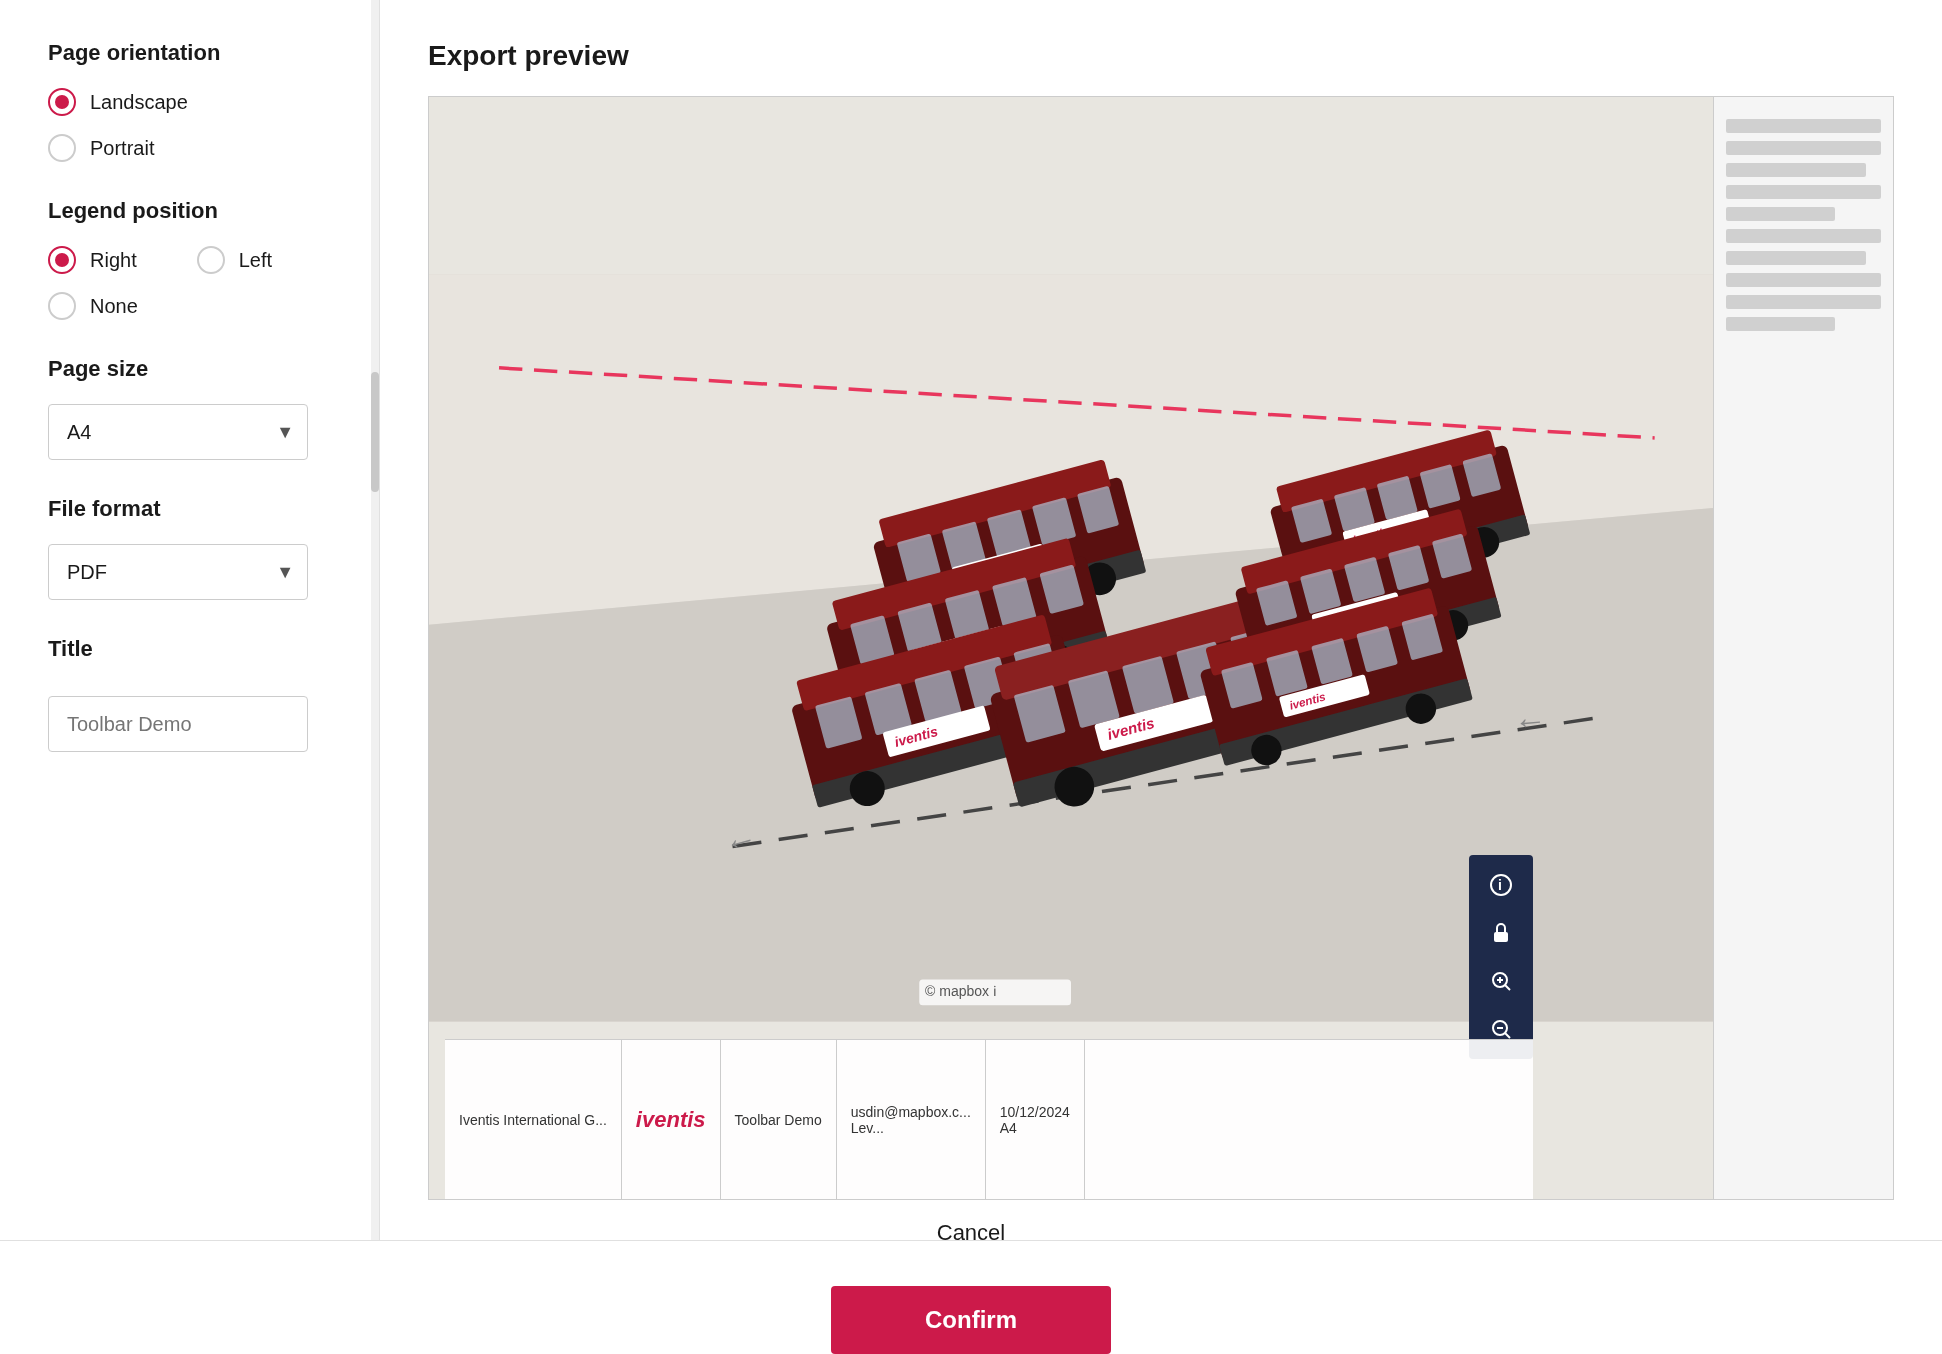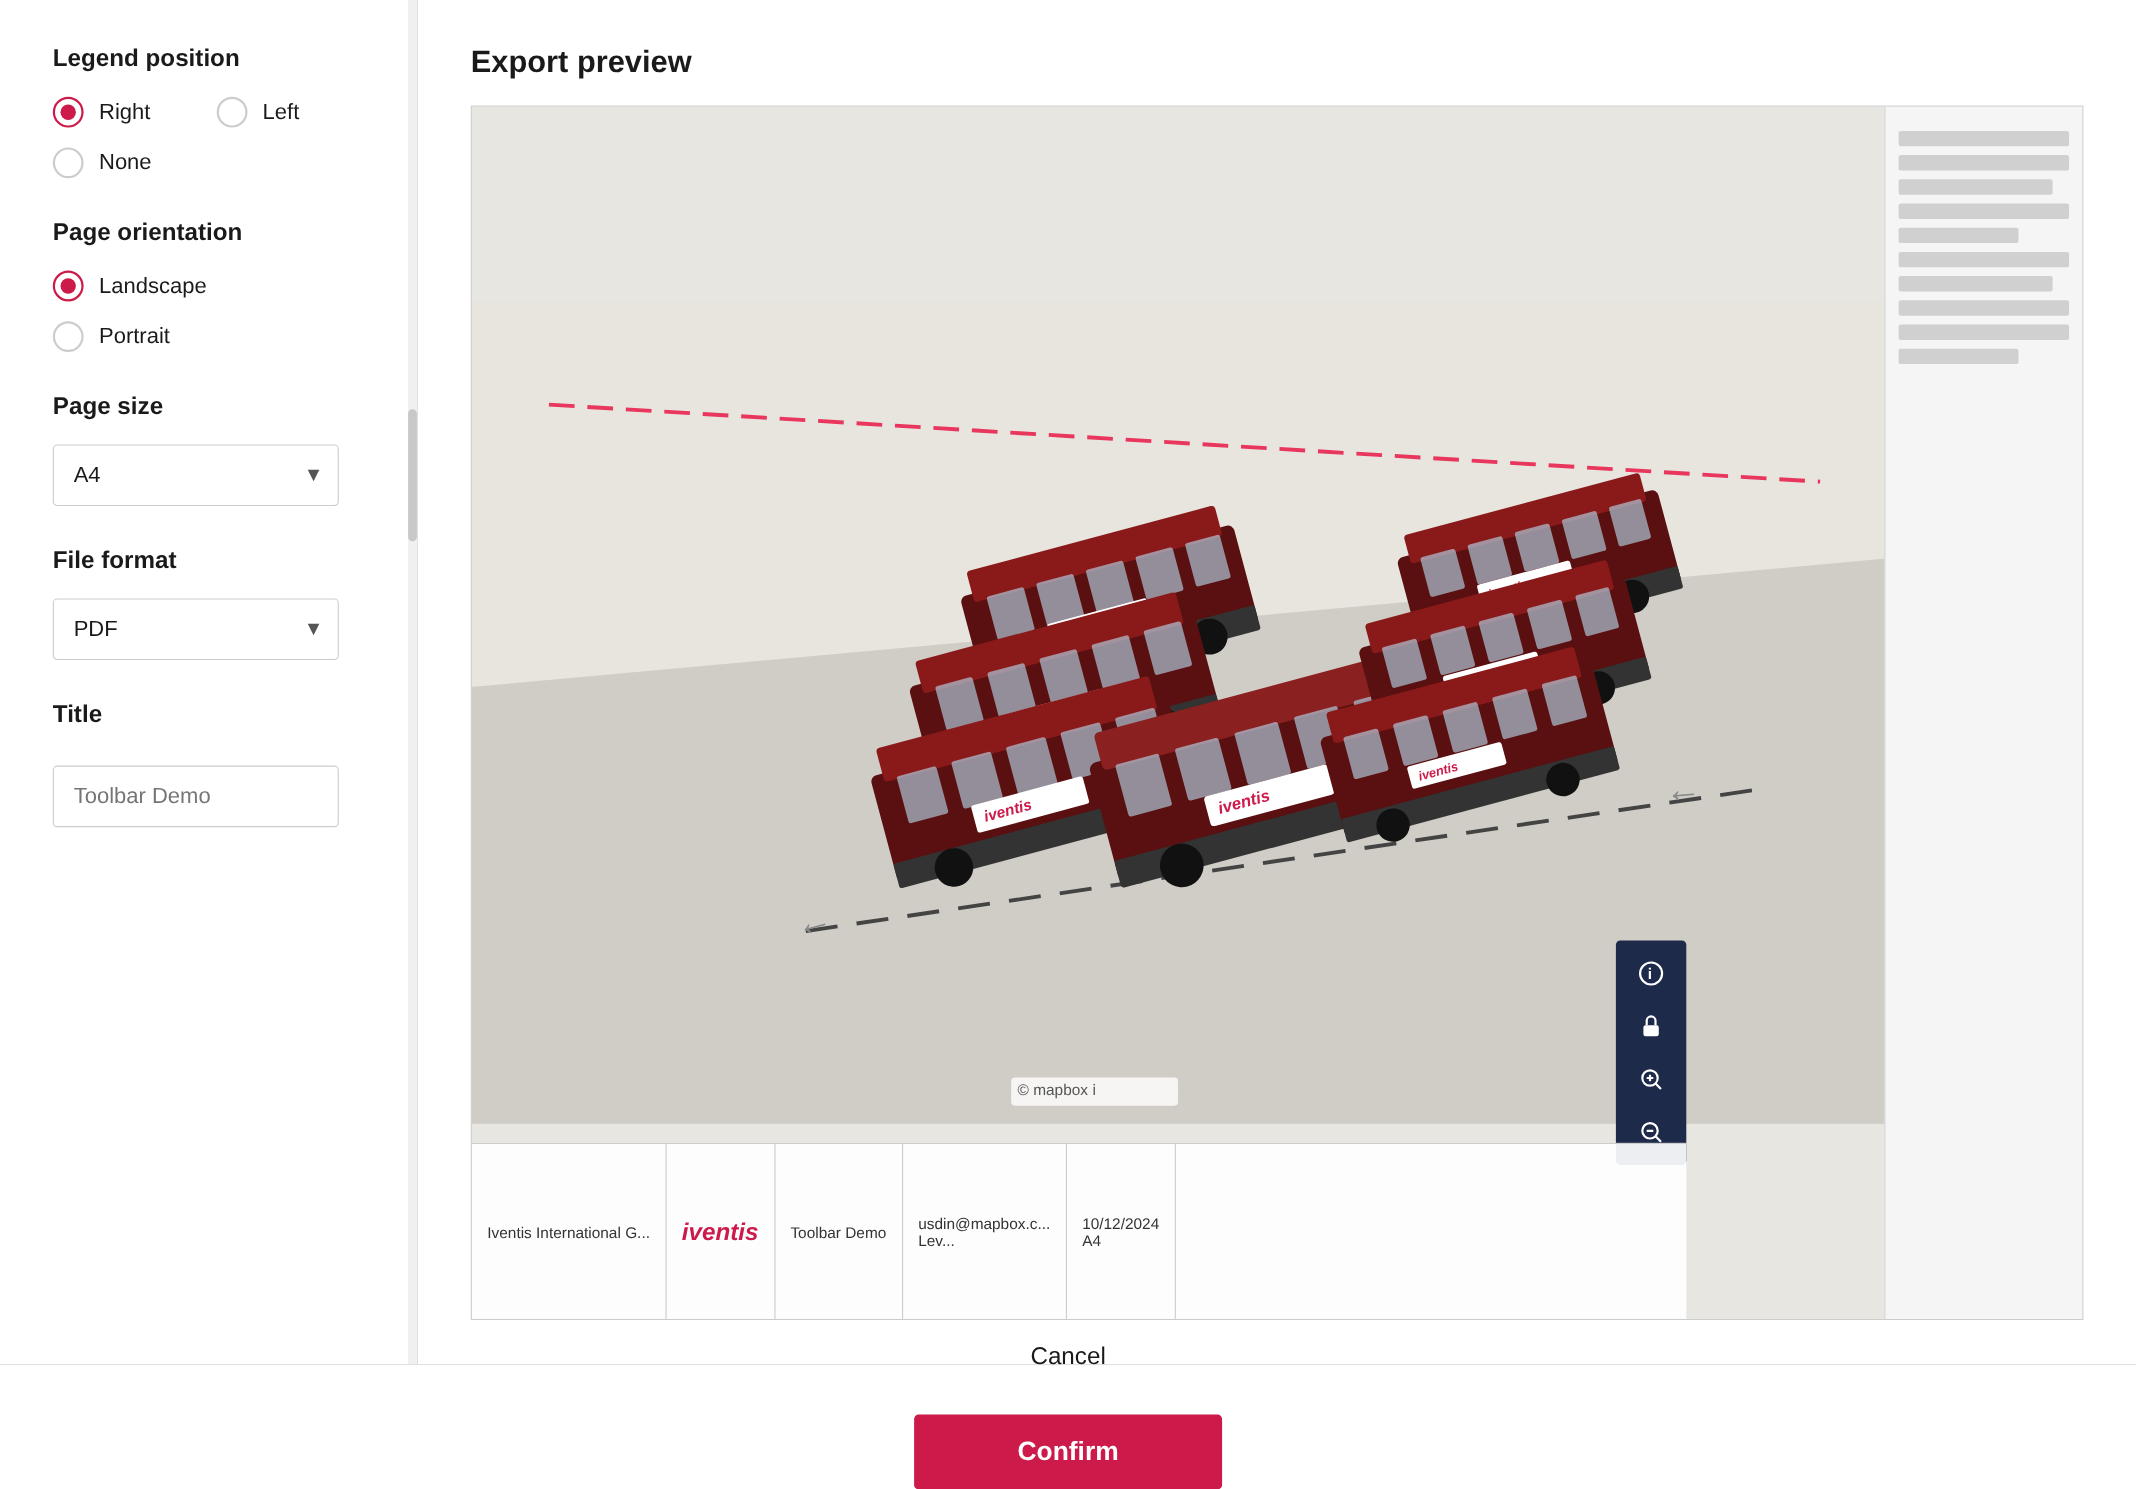--- a/index.html
+++ b/index.html
@@ -257,21 +257,21 @@
       color: #fff;
       font-size: 20px;
       cursor: pointer;
     }
 
     
     .info-strip {
       position: absolute;
       bottom: 0;
       right: 180px;
-      left: 0;
+      left: 16px;
       background: rgba(255,255,255,0.92);
       border-top: 1px solid #ccc;
       display: flex;
       align-items: center;
       height: 160px;
     }
 
     .info-cell {
       border-right: 1px solid #ccc;
       padding: 8px 14px;
@@ -336,49 +336,49 @@
 <body>
 
 <div class="dialog-container">
 
 
   <div class="dialog-body">
 
     <div class="left-panel">
 
       <div class="form-section">
-        <div class="section-title">Legend position</div>
-        <div class="radio-group">
-          <div class="radio-row-inline">
-            <div class="radio-item">
-              <div class="radio-circle checked"></div>
-              <span class="radio-label">Right</span>
-            </div>
-            <div class="radio-item">
-              <div class="radio-circle"></div>
-              <span class="radio-label">Left</span>
-            </div>
-          </div>
-          <div class="radio-item">
-            <div class="radio-circle"></div>
-            <span class="radio-label">None</span>
-          </div>
-        </div>
-      </div>
-
-      <div class="form-section">
         <div class="section-title">Page orientation</div>
         <div class="radio-group">
           <div class="radio-item">
             <div class="radio-circle checked"></div>
             <span class="radio-label">Landscape</span>
           </div>
           <div class="radio-item">
             <div class="radio-circle"></div>
             <span class="radio-label">Portrait</span>
+          </div>
+        </div>
+      </div>
+
+      <div class="form-section">
+        <div class="section-title">Legend position</div>
+        <div class="radio-group">
+          <div class="radio-row-inline">
+            <div class="radio-item">
+              <div class="radio-circle checked"></div>
+              <span class="radio-label">Right</span>
+            </div>
+            <div class="radio-item">
+              <div class="radio-circle"></div>
+              <span class="radio-label">Left</span>
+            </div>
+          </div>
+          <div class="radio-item">
+            <div class="radio-circle"></div>
+            <span class="radio-label">None</span>
           </div>
         </div>
       </div>
 
       <div class="form-section">
         <div class="section-title">Page size</div>
         <div class="select-wrapper">
           <select class="select-box">
             <option>A4</option>
             <option>A3</option>

